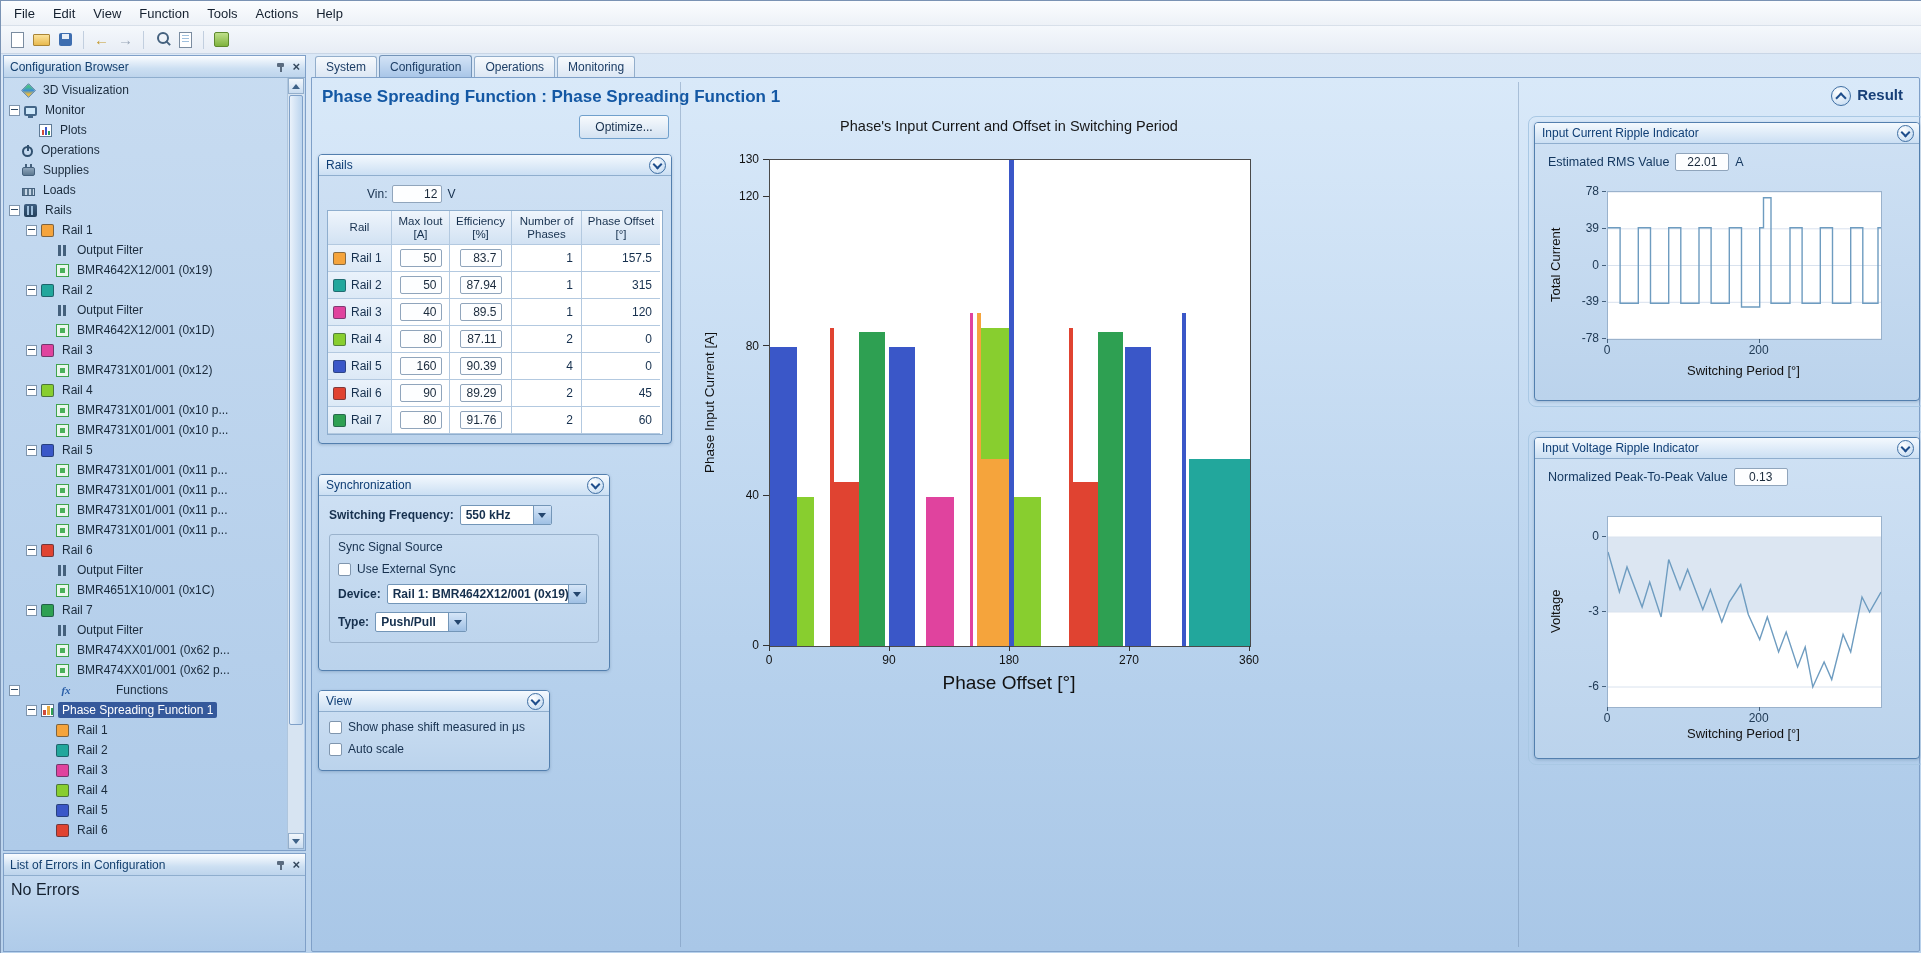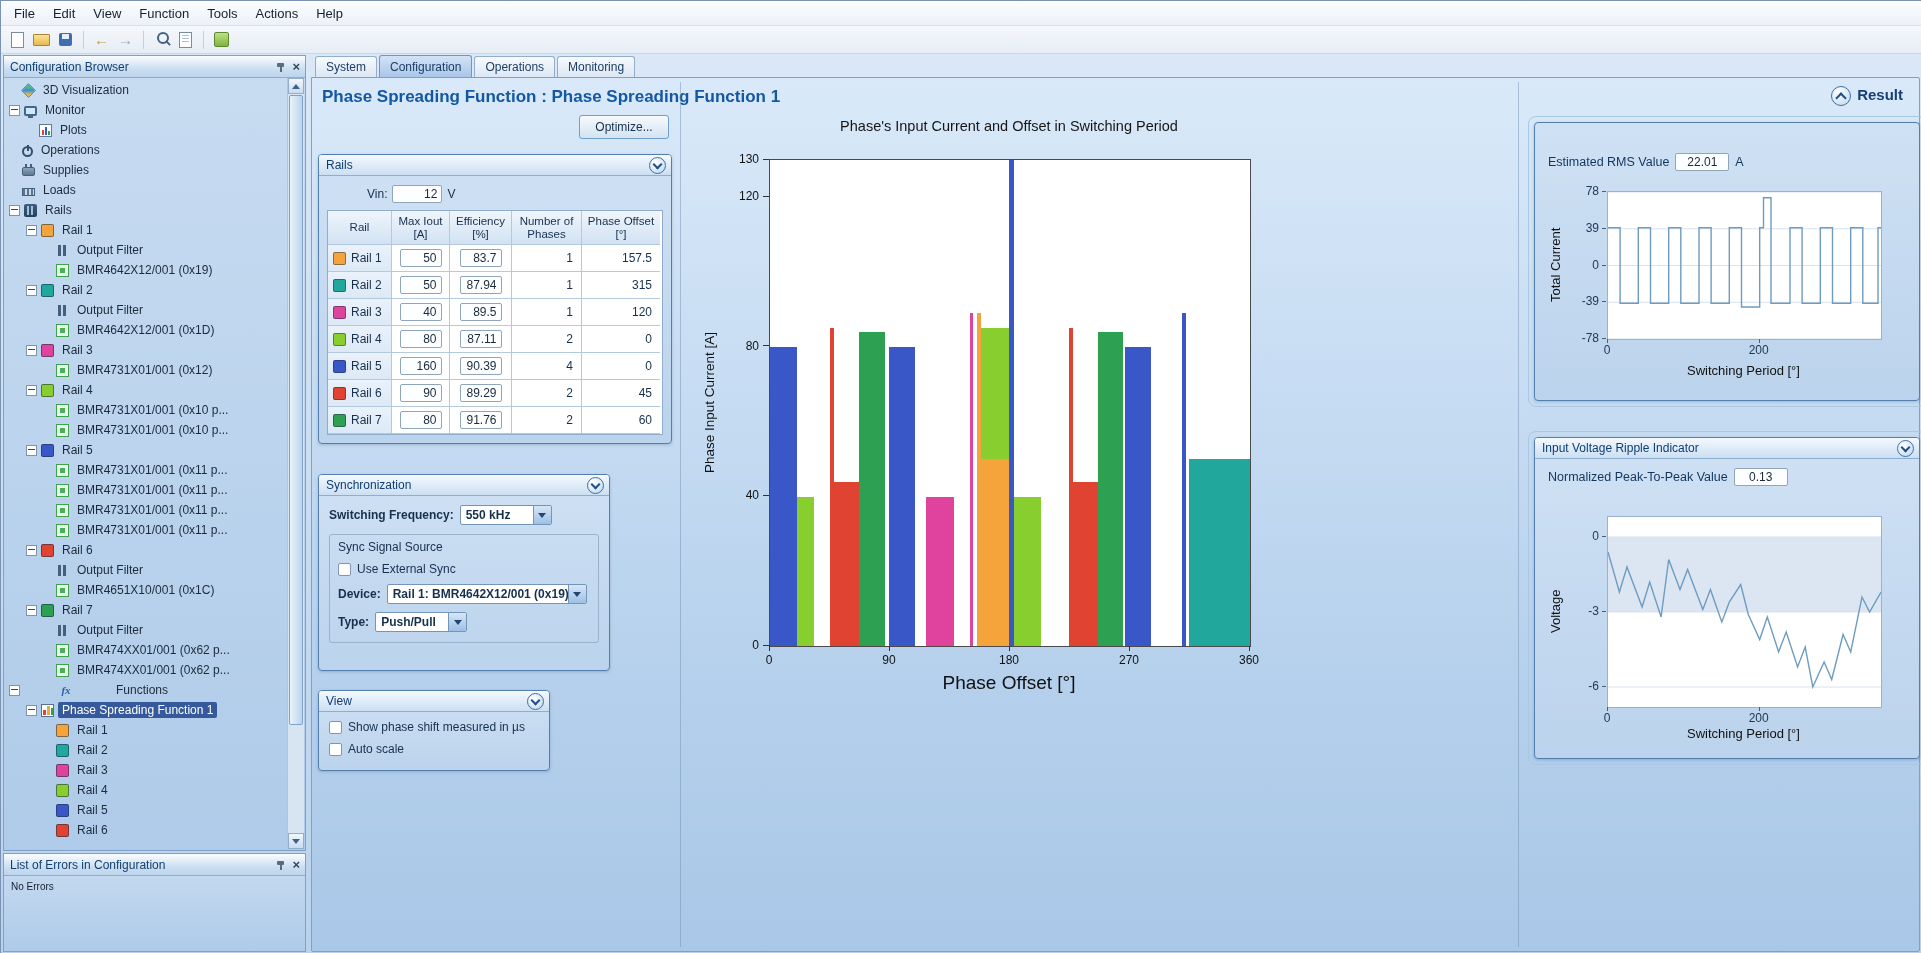--- a/index.html
+++ b/index.html
@@ -74,21 +74,21 @@
   .ti-sq{border:1px solid rgba(25,45,65,.55);border-radius:2px;}
   
   #treesb{position:absolute;top:22px;right:1px;width:16px;bottom:1px;background:#D7E4F2;border-left:1px solid #AFC6DE;}
   .sb-btn{position:absolute;left:0;right:0;height:16px;background:linear-gradient(#F2F7FC,#C9DCF0);border:1px solid #93AECB;
           display:flex;align-items:center;justify-content:center;box-sizing:border-box;}
   .sb-btn.up{top:0;}.sb-btn.dn{bottom:0;}
   .tri-up{width:0;height:0;border:4px solid transparent;border-bottom:5px solid #3E6288;margin-top:-4px;}
   .tri-dn{width:0;height:0;border:4px solid transparent;border-top:5px solid #3E6288;margin-bottom:-4px;}
   .sb-thumb{position:absolute;left:1px;right:1px;top:17px;height:630px;background:linear-gradient(90deg,#EAF2FB,#BBD4EE);
             border:1px solid #7FA0C8;border-radius:2px;box-sizing:border-box;}
-  .errbody{padding:5px 7px;font-size:10px;color:#14202F;}
+  .errbody{padding:5px 7px;font-size:16px;color:#14202F;}
   
   #maindock{position:absolute;left:310px;top:54px;right:2px;bottom:2px;}
   #tabstrip{position:absolute;left:4px;top:0;height:22px;display:flex;align-items:flex-end;z-index:5;}
   .tab{height:21px;padding:0 10px;font-size:12px;color:#1D3E66;display:flex;align-items:center;
        background:linear-gradient(#F7FAFD,#DCE7F4);border:1px solid #93AECB;border-bottom:none;
        border-radius:3px 3px 0 0;margin-right:2px;box-sizing:border-box;}
   .tab.active{background:linear-gradient(#D3E3F6,#A9C6E8);border-color:#7494B8;height:22px;}
   #content{position:absolute;left:0;top:22px;right:0;bottom:0;border:1px solid #7FA0C8;
            background:linear-gradient(#D9E9F9,#B5D0EC 70%,#A9C7E7);border-radius:0 2px 2px 2px;}
   #pageTitle{position:absolute;left:10px;top:9px;font-size:17px;font-weight:bold;color:#1458A4;}
@@ -685,20 +685,26 @@
           <div class="mtick" style="left: 816.5px; top: 567px; width: 1px; height: 6px;"></div>
           <div class="mxlb" style="left: 797px; top: 575px;">270</div>
           <div class="mtick" style="left: 936.5px; top: 567px; width: 1px; height: 6px;"></div>
           <div class="mxlb" style="left: 917px; top: 575px;">360</div>
         </div>
       <div id="xlabelMain">Phase Offset [°]</div>
 
       <div id="rightcol">
         <div class="outerwrap">
           <div class="panel ind" id="panel1">
+            <div class="panel-hd">
+              <span class="panel-t">Input Current Ripple Indicator</span>
+              <span class="roundbtn">
+                  <span class="chev-dn"></span>
+                </span>
+            </div>
             <div class="ind-row">
               <span class="ind-label">Estimated RMS Value</span>
               <span class="tb val">22.01</span>
               <span class="ind-label">A</span>
             </div>
             <div class="rylabel">Total Current</div>
             <div class="rxlabel">Switching Period [°]</div>
           <div class="chartbox" style="left: 72px; top: 68px; width: 273px; height: 147px;"><svg width="273" height="147">
                   <line x1="0" x2="273" y1="0.0" y2="0.0" stroke="#D9E2EE" stroke-width="1"></line>
                   <line x1="0" x2="273" y1="36.8" y2="36.8" stroke="#D9E2EE" stroke-width="1"></line>

